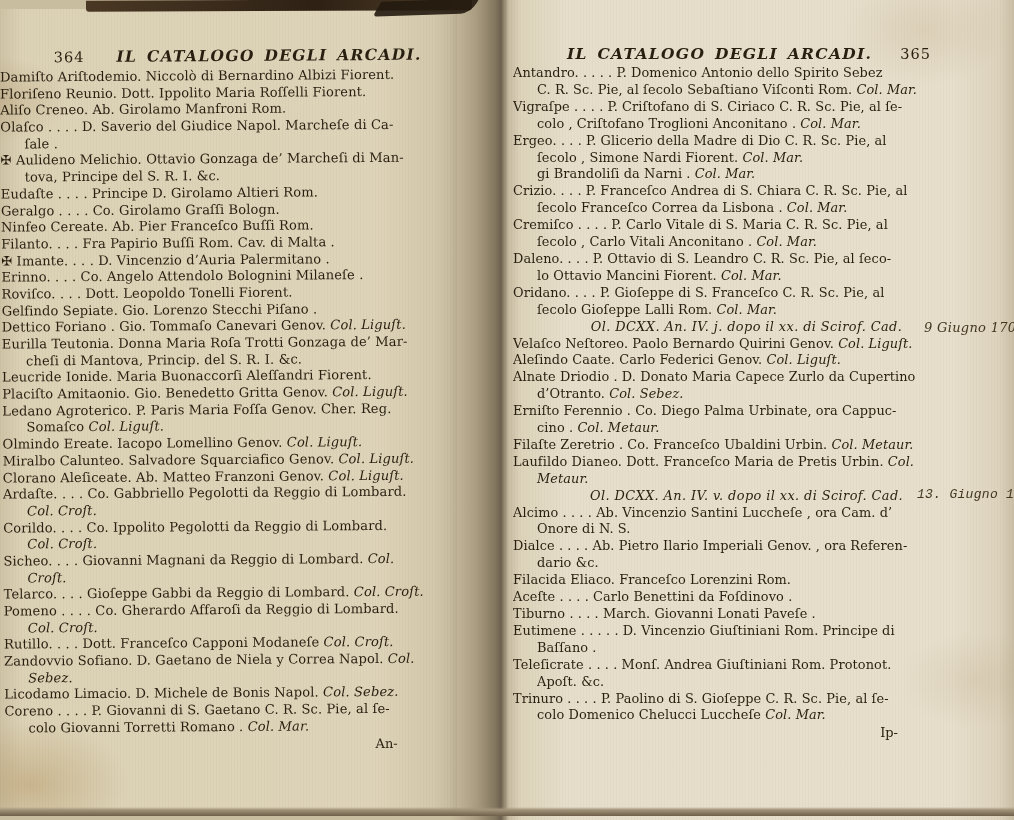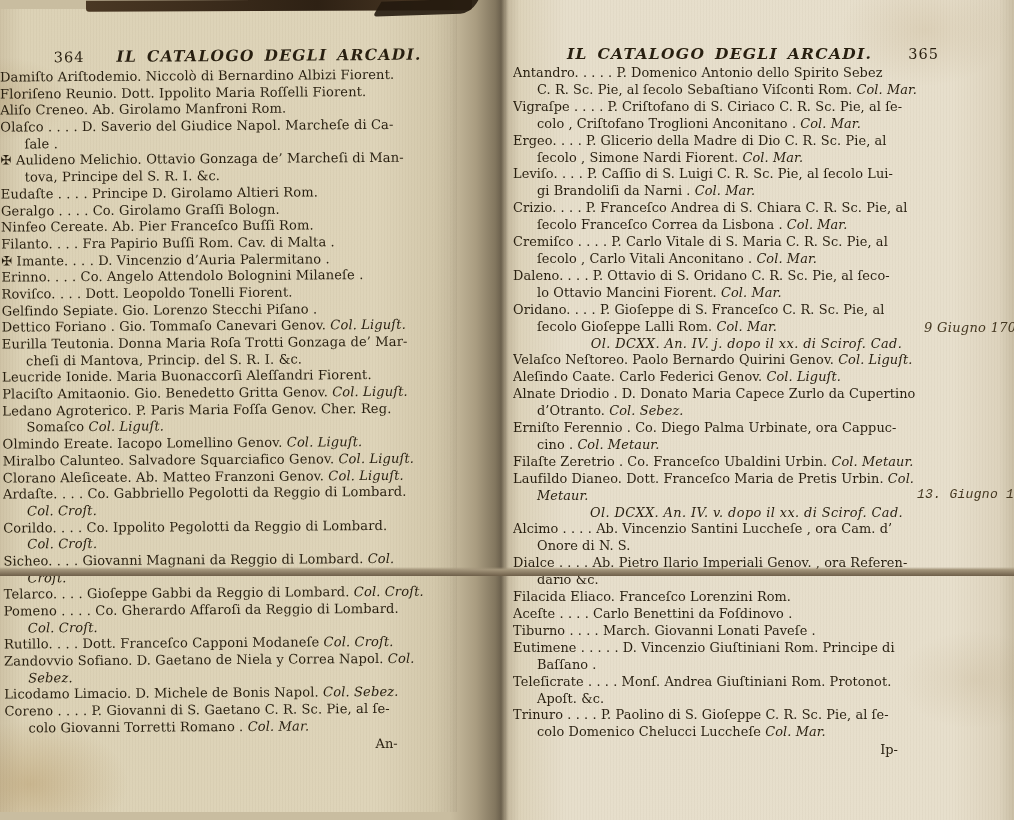--- a/index.html
+++ b/index.html
@@ -1,18 +1,18 @@
 <!DOCTYPE html>
 <html><head>
 <meta charset="utf-8">
 <style>
   html,body{margin:0;padding:0;}
   body{width:1014px;height:820px;overflow:hidden;background:#c9bda0;}
   .canvas{
-    position:relative;width:1014px;height:576px;
+    position:relative;width:1014px;height:816px;
     font-family:"DejaVu Serif","Liberation Serif",serif;
     color:#281f10;
   }
   
   .top-edge{
     position:absolute;left:86px;top:0;width:386px;height:11px;z-index:5;
     background:linear-gradient(90deg,#4a3824,#2e2114 60%,#53402a);
     border-radius:0 0 3px 3px;transform:rotate(-0.25deg);
   }
   .top-corner{
@@ -56,21 +56,21 @@
   
   .header{display:flex;align-items:baseline;}
   .page.left .header{margin:37px 0 3px 0;padding-left:56px;}
   .page.right .header{margin:44px 0 2px 0;padding-left:62px;}
   .pagenum{font-size:14.5px;letter-spacing:1px;}
   .running-title{
     font-style:italic;font-weight:bold;font-size:15.5px;
     letter-spacing:1.3px;word-spacing:3px;
   }
   .page.left .running-title{margin-left:32px;}
-  .page.right .pagenum{margin-left:36px;}
+  .page.right .pagenum{margin-left:28px;}
   
   .lines{padding:0 4px 0 2px;}
   .page.right .lines{padding-left:8px;}
   .line{
     font-size:13.1px;line-height:16.68px;letter-spacing:.1px;
     white-space:nowrap;overflow:hidden;
   }
   .page.right .line{font-size:12.9px;line-height:16.9px;}
   .line.cont{padding-left:24px;}
   .line.head{font-style:italic;text-align:center;padding-right:30px;letter-spacing:.4px;}
@@ -153,27 +153,26 @@
         <span class="running-title">IL CATALOGO DEGLI ARCADI.</span>
         <span class="pagenum">365</span>
       </div>
       <div class="lines">
           <div class="line">Antandro. . . . .  P. Domenico Antonio dello Spirito Sebez</div>
           <div class="line cont">C. R. Sc. Pie,  al ſecolo Sebaſtiano Viſconti Rom. <i>Col. Mar.</i></div>
           <div class="line">Vigraſpe . . . . P. Criſtofano di S. Ciriaco C. R. Sc. Pie,  al ſe-</div>
           <div class="line cont">colo ,  Criſtofano Troglioni Anconitano . <i>Col. Mar.</i></div>
           <div class="line">Ergeo. . . . P. Glicerio della Madre di Dio C. R. Sc. Pie,  al</div>
           <div class="line cont">ſecolo ,  Simone Nardi Fiorent. <i>Col. Mar.</i></div>
-          <div class="line">Leviſo. . . .  P. Caſſio di S. Luigi C. R. Sc. Pie, al ſecolo Lui-</div>
           <div class="line cont">gi Brandoliſi da Narni . <i>Col. Mar.</i></div>
           <div class="line">Crizio. . . . P. Franceſco Andrea di S. Chiara C. R. Sc. Pie, al</div>
           <div class="line cont">ſecolo Franceſco Correa da Lisbona . <i>Col. Mar.</i></div>
           <div class="line">Cremiſco . . . . P. Carlo Vitale di S. Maria C. R. Sc. Pie, al</div>
           <div class="line cont">ſecolo ,  Carlo Vitali Anconitano . <i>Col. Mar.</i></div>
-          <div class="line">Daleno. . . . P. Ottavio di S. Oridano C. R. Sc. Pie, al ſeco-</div>
+          <div class="line">Daleno. . . . P. Ottavio di S. Leandro C. R. Sc. Pie, al ſeco-</div>
           <div class="line cont">lo Ottavio Mancini Fiorent. <i>Col. Mar.</i></div>
           <div class="line">Oridano. . . . P. Gioſeppe di S. Franceſco C. R. Sc. Pie, al</div>
           <div class="line cont">ſecolo Gioſeppe Lalli Rom. <i>Col. Mar.</i></div>
           <div class="line head">Ol. DCXX. An. IV. j. dopo il xx. di Scirof. Cad.</div>
           <div class="line">Velaſco Neſtoreo.  Paolo Bernardo Quirini Genov. <i>Col. Liguſt.</i></div>
           <div class="line">Aleſindo Caate.  Carlo Federici Genov. <i>Col. Liguſt.</i></div>
           <div class="line">Alnate Driodio .  D. Donato Maria Capece Zurlo da Cupertino</div>
           <div class="line cont">d’Otranto. <i>Col. Sebez.</i></div>
           <div class="line">Erniſto Ferennio .  Co. Diego Palma Urbinate,  ora Cappuc-</div>
           <div class="line cont">cino . <i>Col. Metaur.</i></div>

